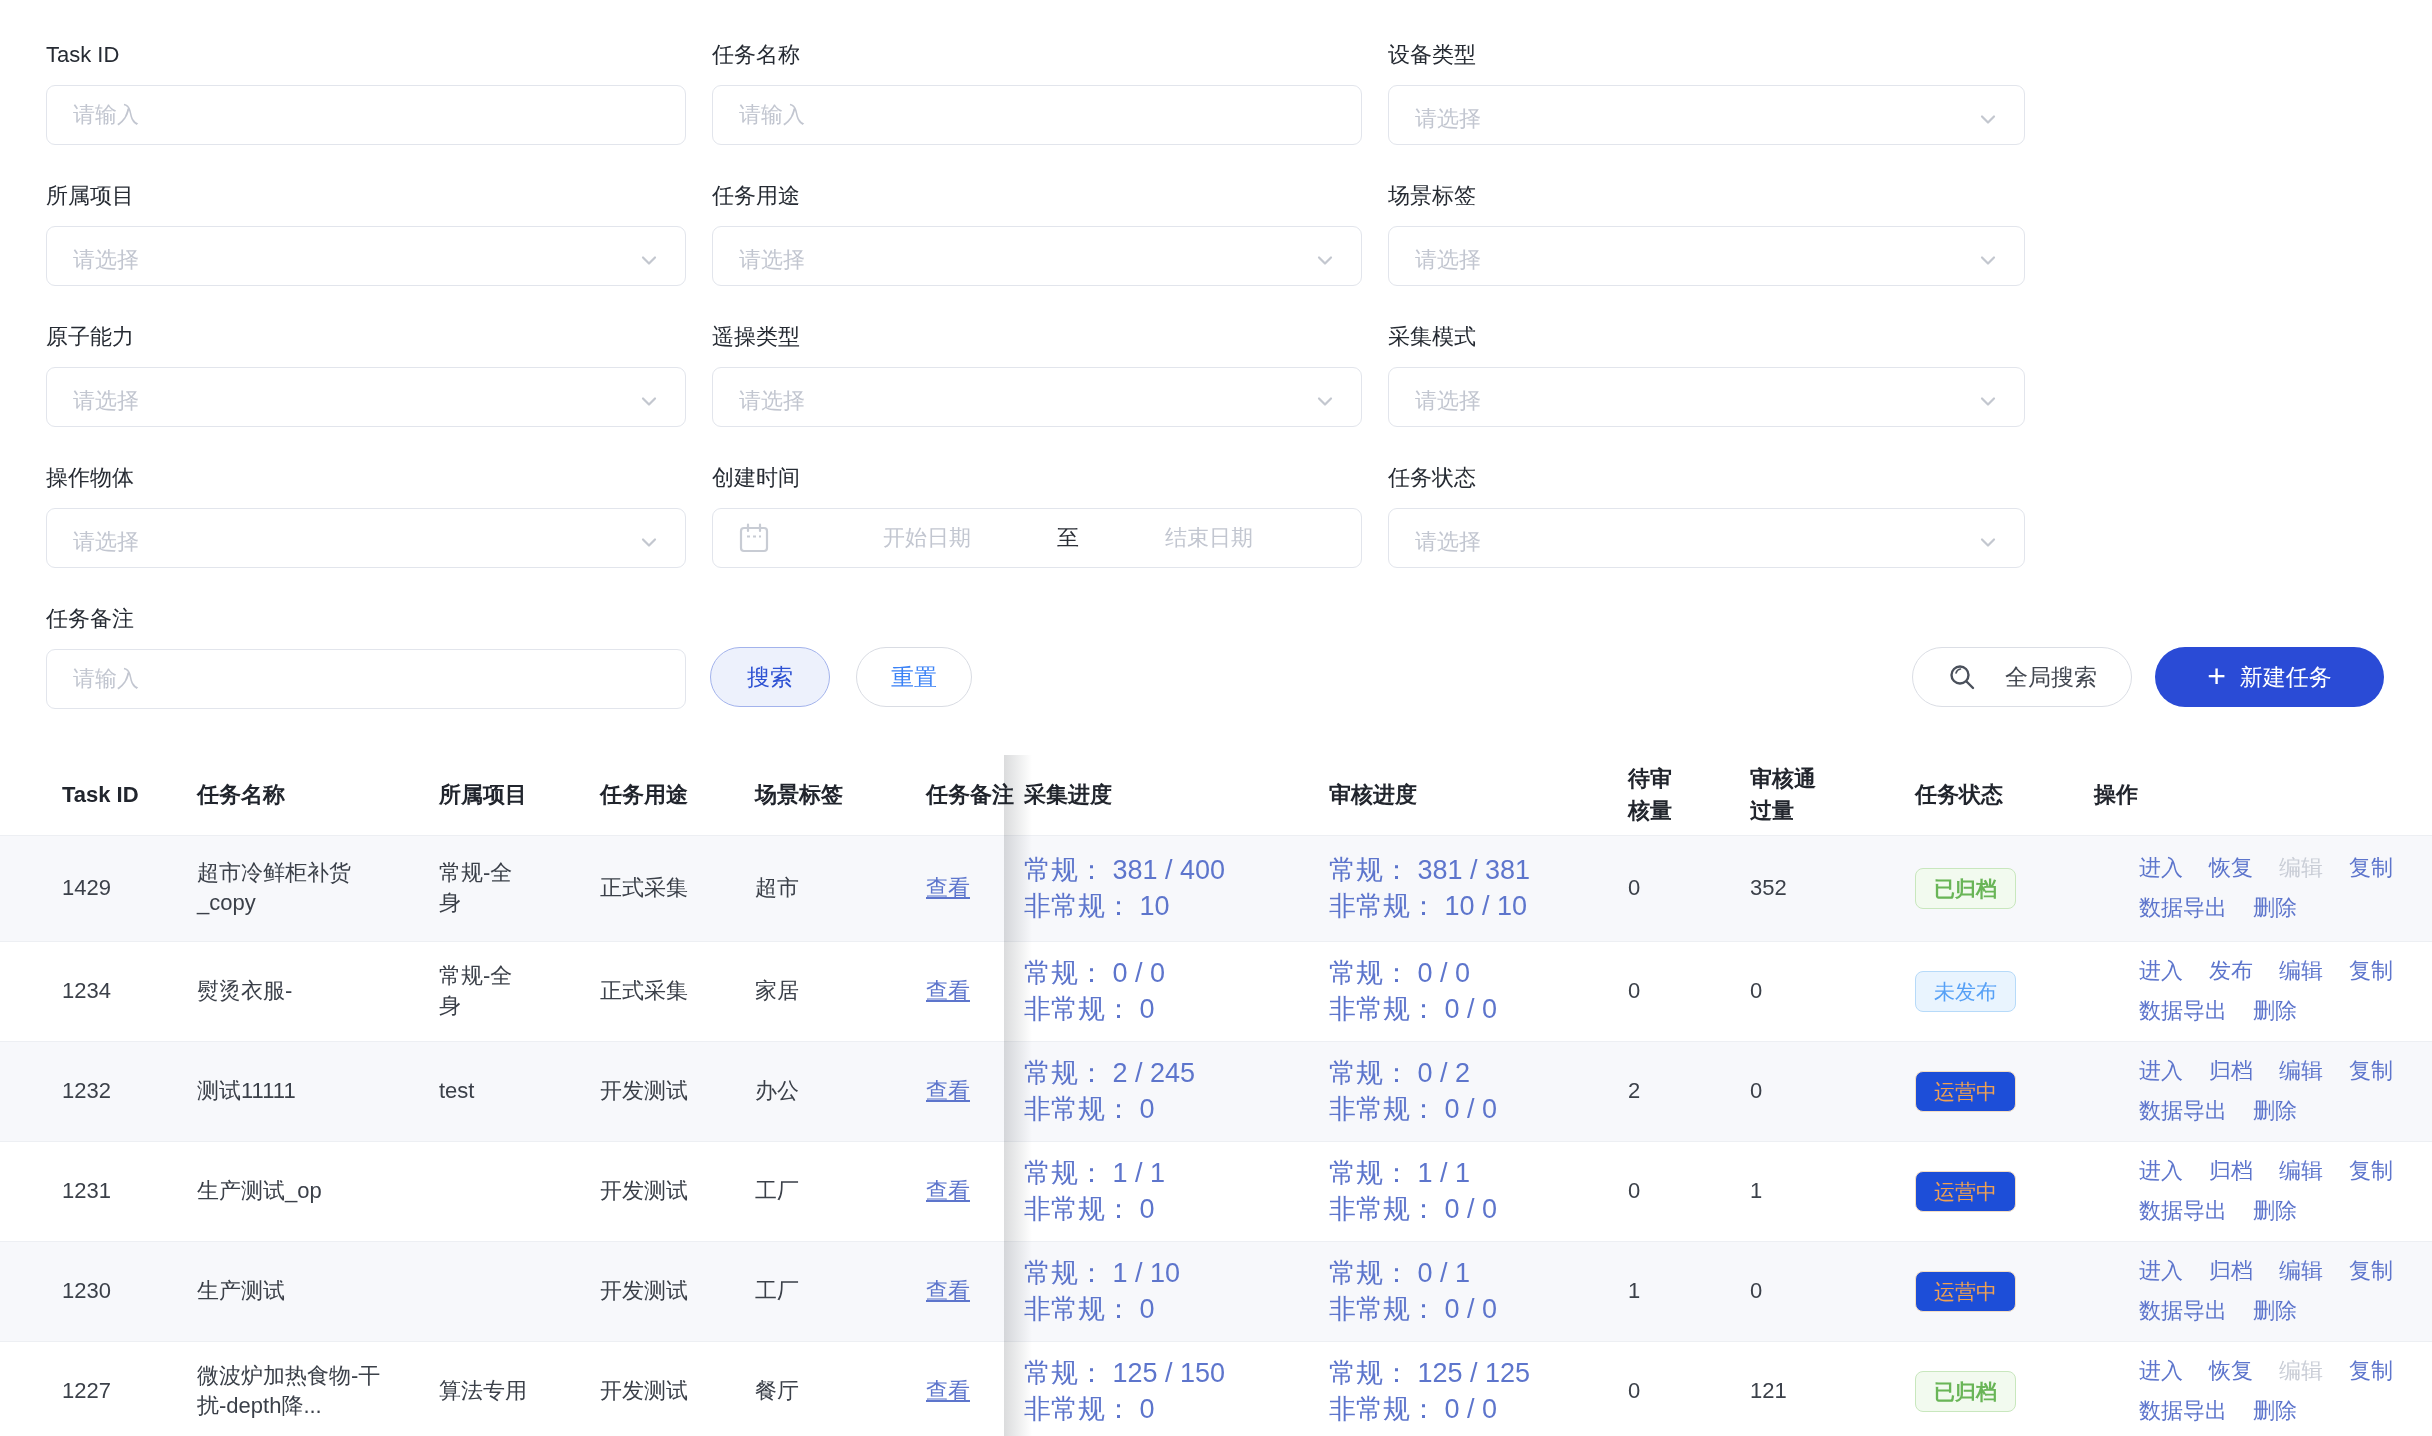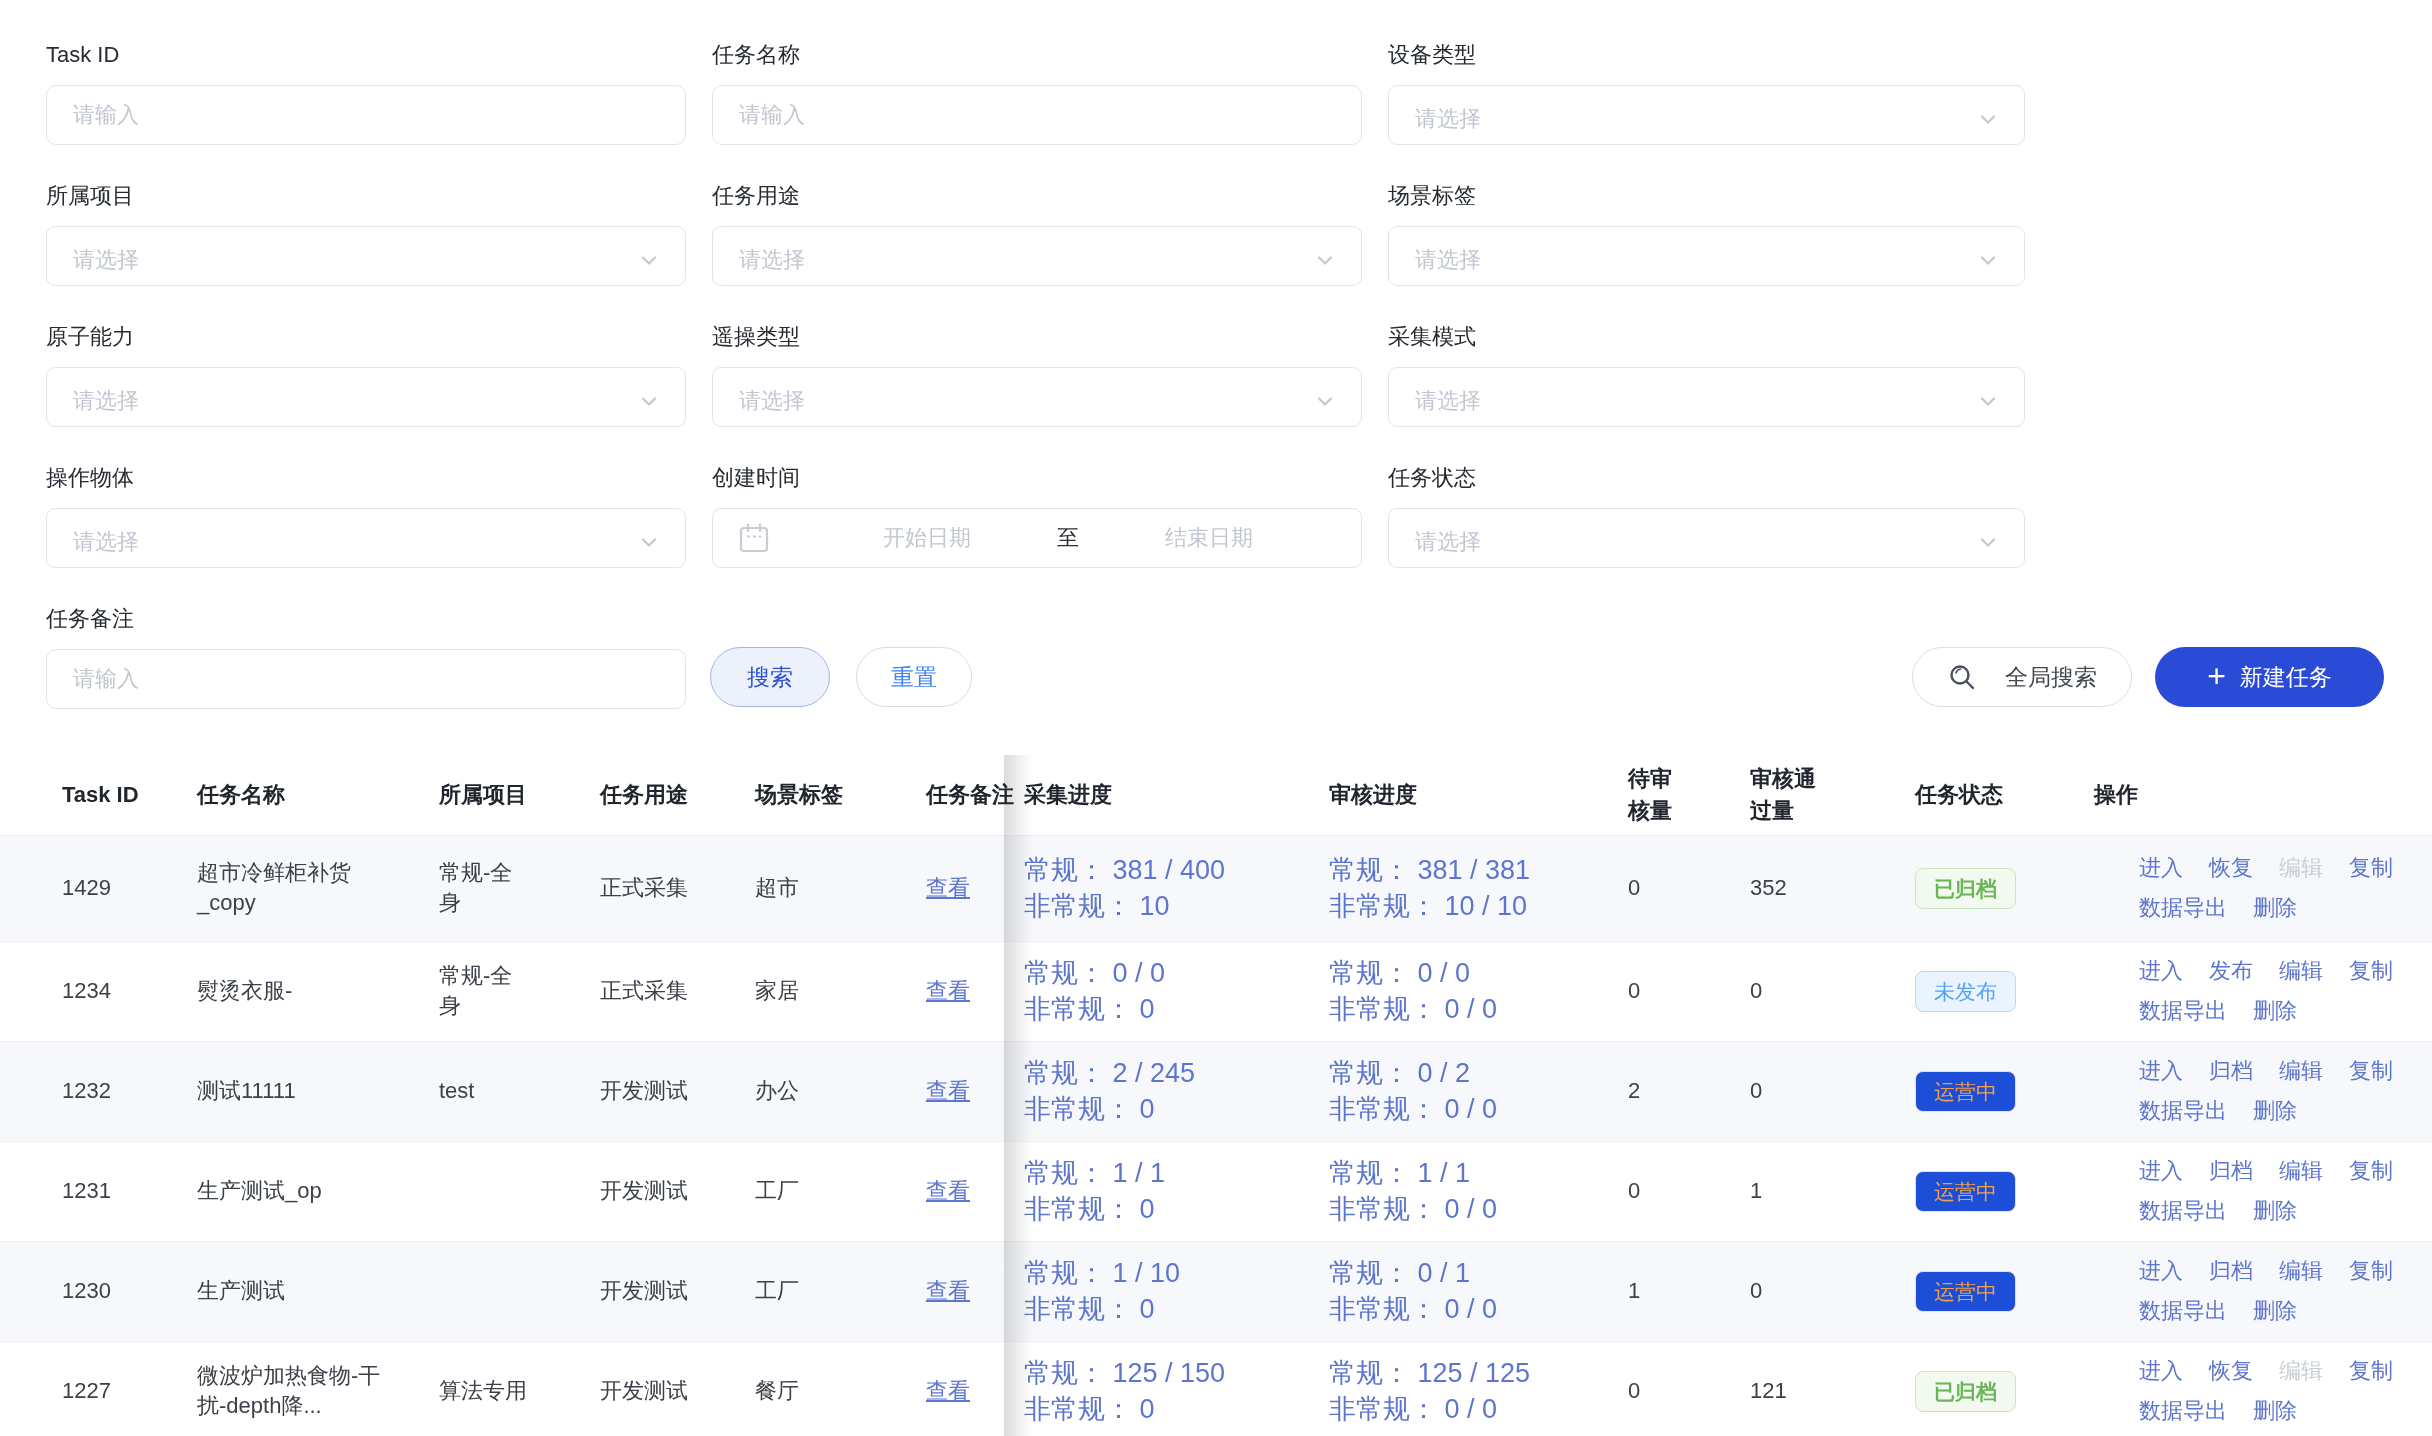--- a/index.html
+++ b/index.html
@@ -6,21 +6,21 @@
   html,body { width:2432px; height:1436px; overflow:hidden; background:#ffffff;
     font-family:"Liberation Sans","DejaVu Sans",sans-serif; }
 
   
   #filters { position:absolute; left:46px; top:42px; width:2000px;
     display:grid; grid-template-columns:640px 650px 637px; column-gap:26px; }
   .fgroup { height:141px; }
   .flabel { font-size:22px; color:#262b33; line-height:26px; margin-bottom:17px; }
   .fcontrol { width:100%; height:60px; border:1px solid #e2e5ec; border-radius:9px;
     background:#fff; font-size:22px; display:flex; align-items:center; }
-  input.fcontrol { padding:0 26px; color:#30343c; outline:none; display:block;border-radius:10px; }
+  input.fcontrol { padding:0 26px; color:#30343c; outline:none; display:block; }
   input.fcontrol::placeholder { color:#c2c6d0; }
   .fselect { padding:8px 22px 0 26px; justify-content:space-between; cursor:pointer; }
   .ph { color:#c2c6d0; }
   .chev svg, .cal svg, .mag svg { display:block; }
   .fdate { padding:0 30px 0 24px; }
   .fdate .cal { margin-right:34px; }
   .fdate .dph { flex:1; text-align:center; color:#c2c6d0; }
   .fdate .dsep { color:#2b2f37; padding:0 8px; }
 
   

